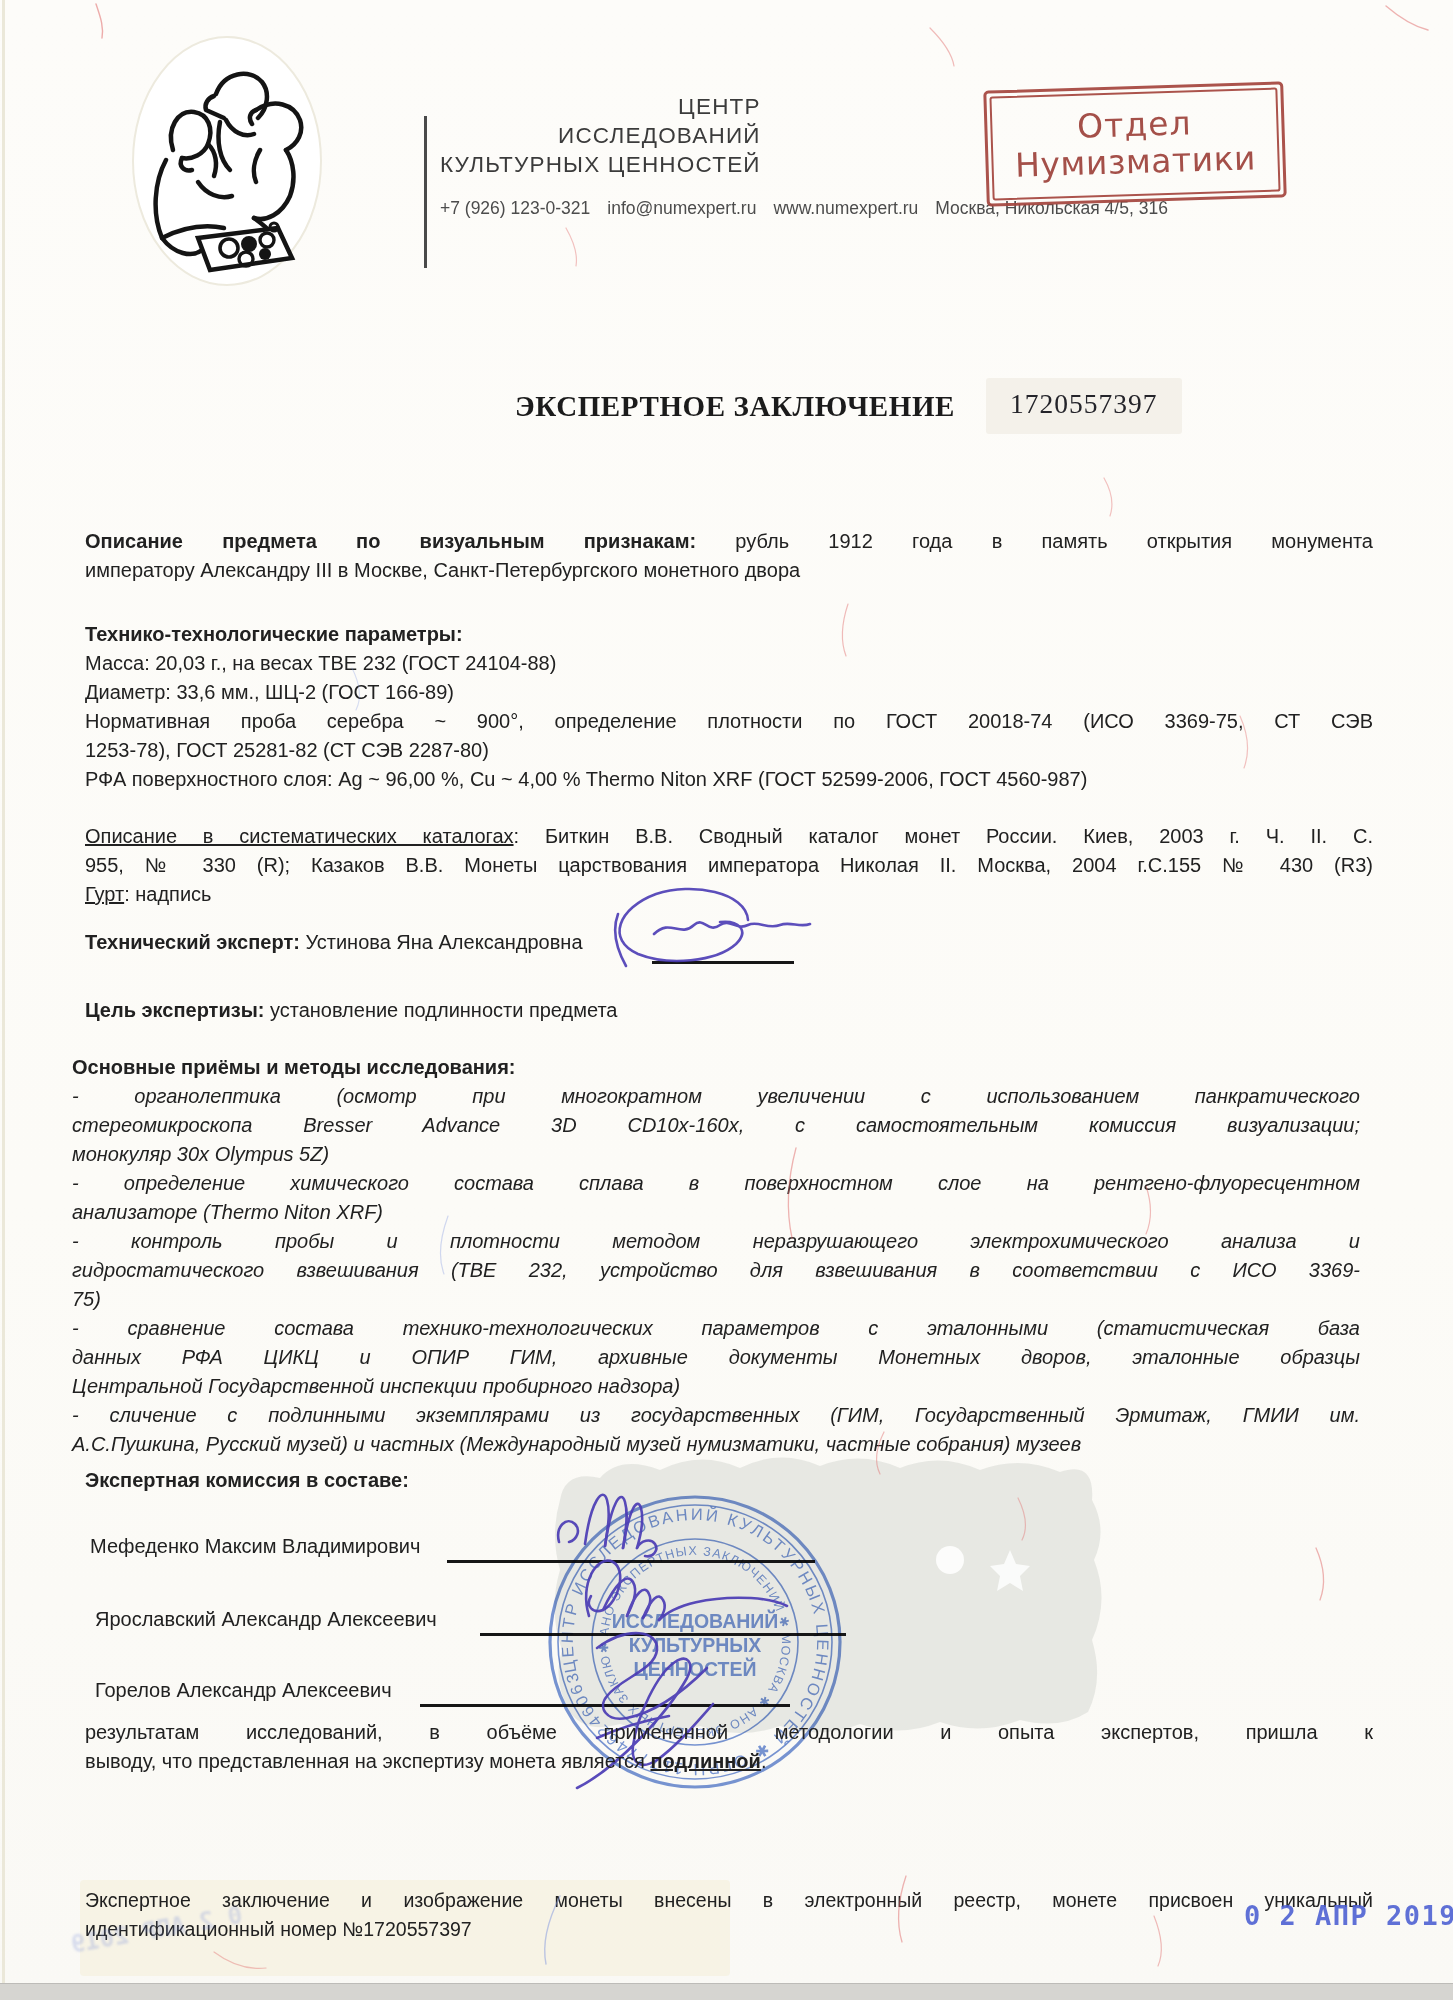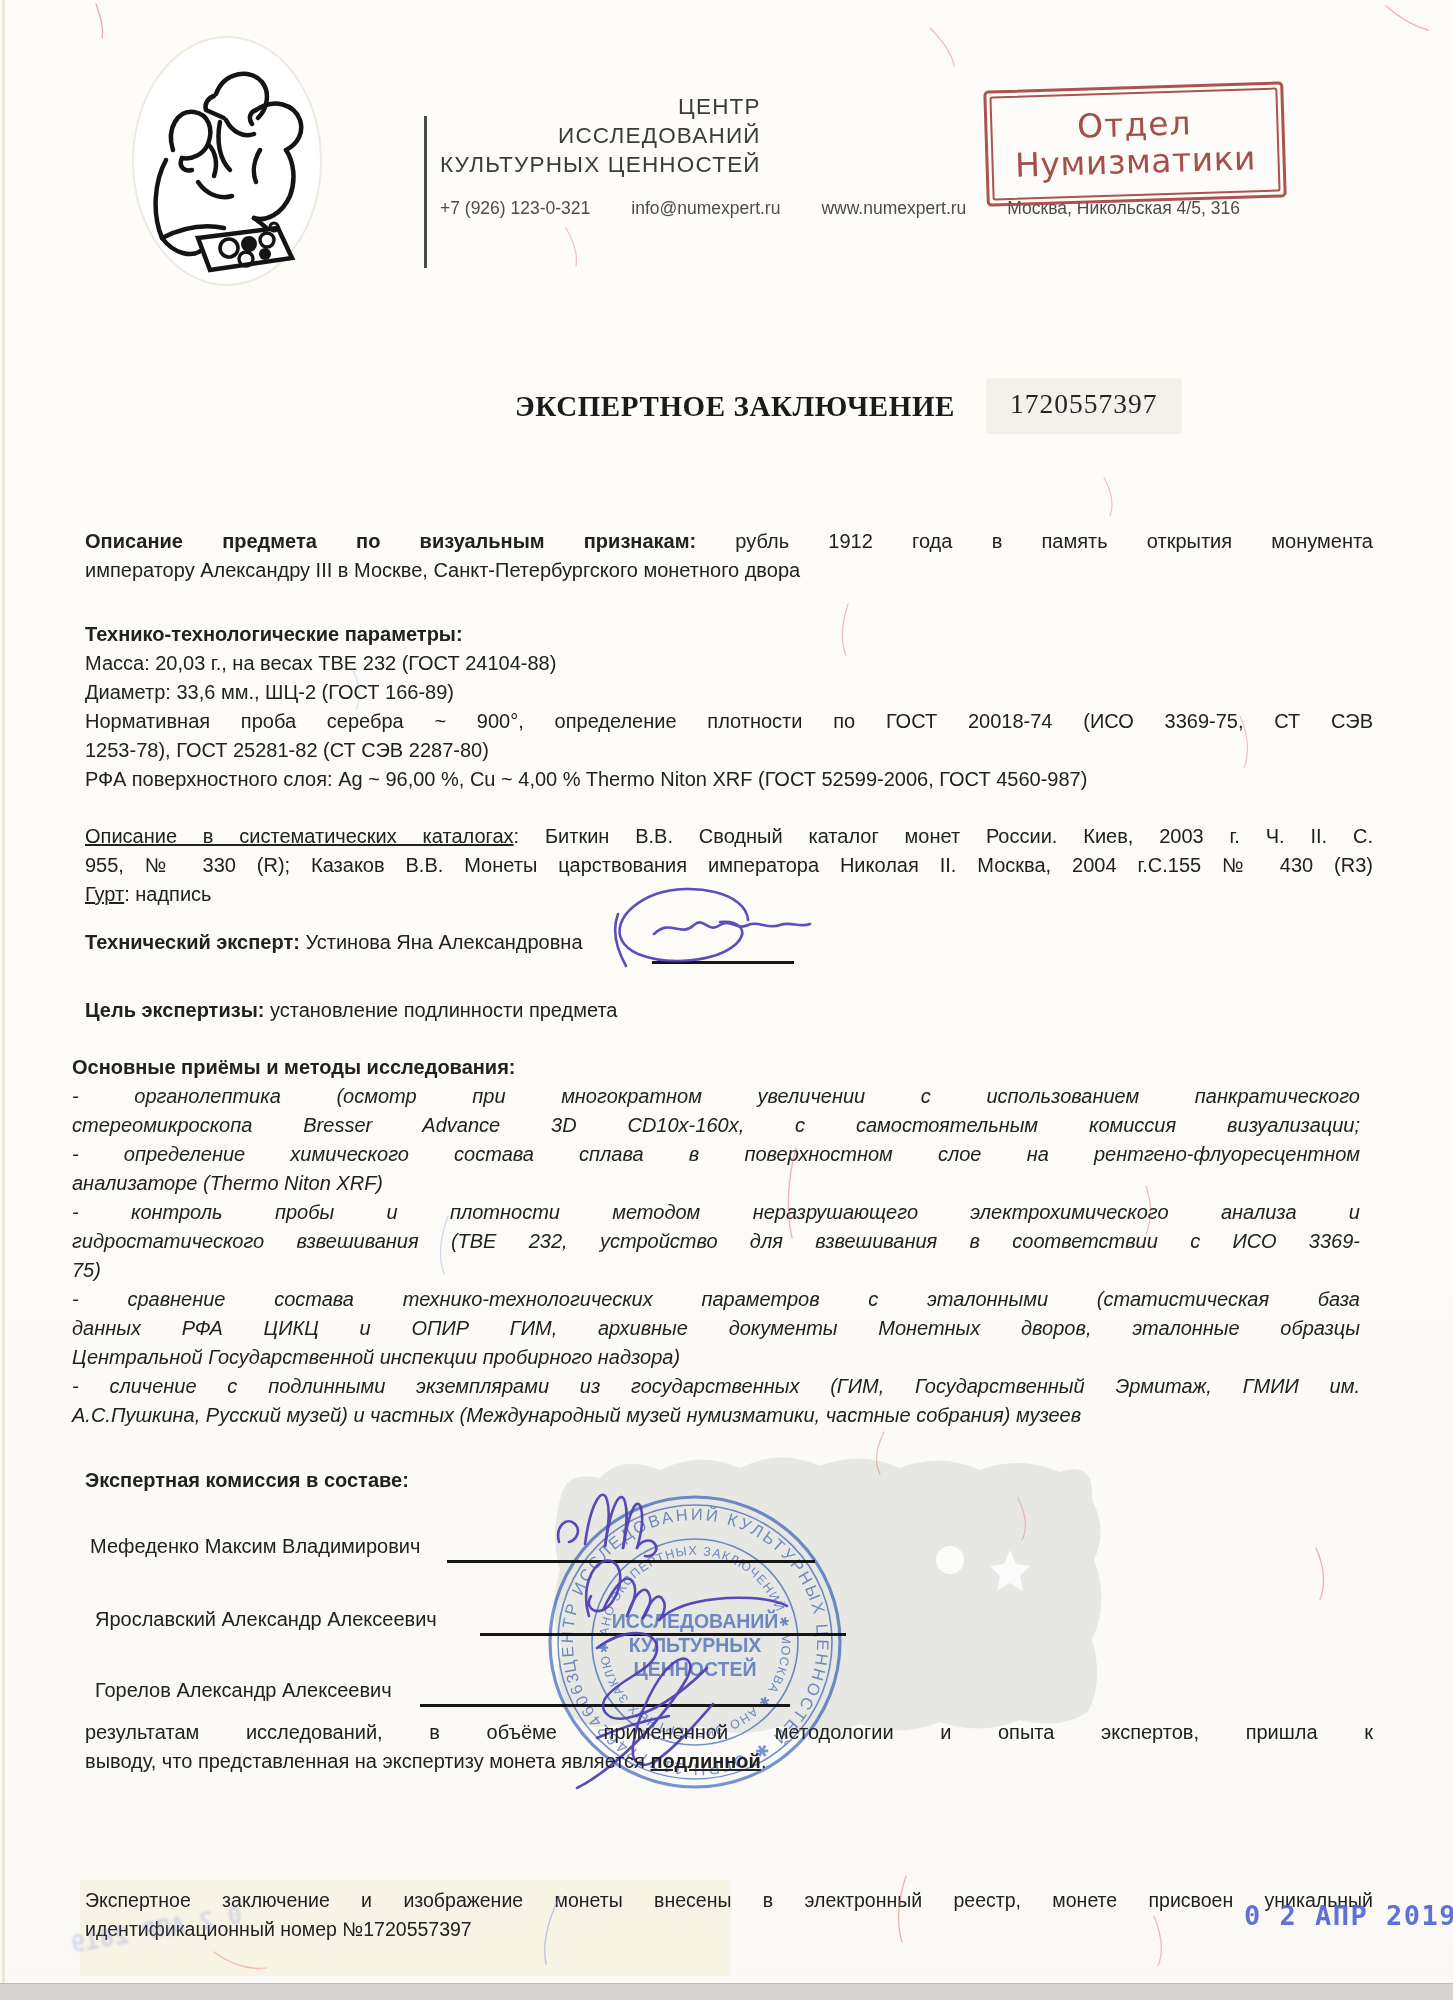--- a/index.html
+++ b/index.html
@@ -12,21 +12,21 @@
   .bodyline{font-size:20px;line-height:29px;height:29px;white-space:nowrap;}
   .wrapblock{width:1288px;}
   .jline{font-size:20px;line-height:29px;height:29px;text-align:justify;text-align-last:justify;}
   .lline{font-size:20px;line-height:29px;height:29px;text-align:left;}
   .it .jline,.it .lline{font-style:italic;}
   .b{font-weight:bold;}
   .u{text-decoration:underline;}
   .heading{font-size:20px;font-weight:bold;line-height:29px;}
   
   .org-name{font-size:22.5px;line-height:29px;letter-spacing:1.2px;color:#3b3b3b;text-align:right;}
-  .contact-row{display:flex;gap:41px;font-size:17.5px;color:#4c4c4c;white-space:nowrap;align-items:flex-end;}
+  .contact-row{display:flex;gap:17px;font-size:17.5px;color:#4c4c4c;white-space:nowrap;align-items:flex-end;}
   .vrule{width:2.5px;background:#4a4a4a;}
   
   .dept-stamp{
     width:288px;height:104px;border:3.5px solid #a5473f;border-radius:5px;
     padding:3px;transform:rotate(-1.8deg);opacity:.93;background:rgba(255,255,255,0);
   }
   .dept-stamp-inner{
     width:100%;height:100%;border:2px solid #a5473f;border-radius:3px;box-sizing:border-box;
     display:flex;flex-direction:column;align-items:center;justify-content:center;
     color:#9e433c;font-family:"DejaVu Sans",sans-serif;
@@ -159,20 +159,21 @@
 
   <div class="abs bodyline" style="left:85px;top:996px;">
     <span class="b">Цель экспертизы:</span><span> установление подлинности предмета</span>
   </div>
 
   <div class="abs wrapblock" style="left:72px;top:1053px;">
     <div class="heading">Основные приёмы и методы исследования:</div>
     <div class="it">
       <div class="jline">- органолептика (осмотр при многократном увеличении с использованием панкратического</div>
       <div class="jline">стереомикроскопа Bresser Advance 3D CD10x-160x, с самостоятельным комиссия визуализации;</div>
+      <div class="lline">монокуляр 30x Olympus 5Z)</div>
       <div class="jline">- определение химического состава сплава в поверхностном слое на рентгено-флуоресцентном</div>
       <div class="lline">анализаторе (Thermo Niton XRF)</div>
       <div class="jline">- контроль пробы и плотности методом неразрушающего электрохимического анализа и</div>
       <div class="jline">гидростатического взвешивания (ТВЕ 232, устройство для взвешивания в соответствии с ИСО 3369-</div>
       <div class="lline">75)</div>
       <div class="jline">- сравнение состава технико-технологических параметров с эталонными (статистическая база</div>
       <div class="jline">данных РФА ЦИКЦ и ОПИР ГИМ, архивные документы Монетных дворов, эталонные образцы</div>
       <div class="lline">Центральной Государственной инспекции пробирного надзора)</div>
       <div class="jline">- сличение с подлинными экземплярами из государственных (ГИМ, Государственный Эрмитаж, ГМИИ им.</div>
       <div class="lline">А.С.Пушкина, Русский музей)  и частных (Международный музей нумизматики, частные собрания) музеев</div>

